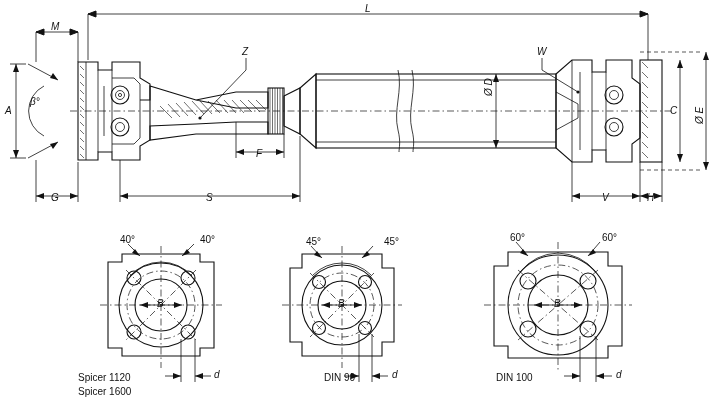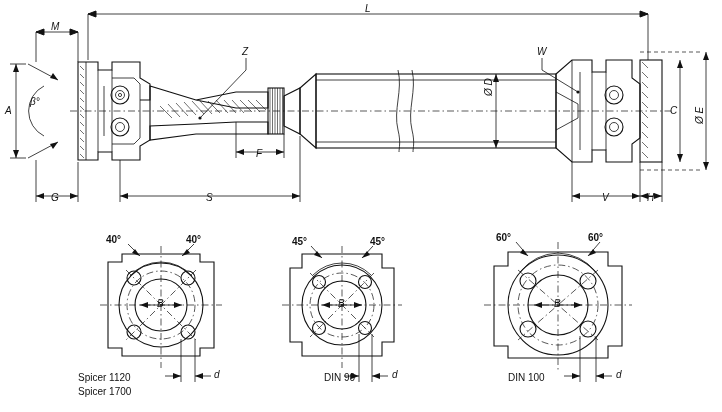--- a/index.html
+++ b/index.html
@@ -1,20 +1,20 @@
 <!DOCTYPE html>
 <html><head>
 <meta charset="utf-8">
 <style>
   html,body{margin:0;padding:0;background:#ffffff;}
   body{font-family:"Liberation Sans",sans-serif;}
   #root{position:relative;width:722px;height:412px;overflow:hidden;background:#fff;}
   .lbl{position:absolute;font-size:10px;color:#111;white-space:nowrap;}
   .lbl.it{font-style:italic;}
-  .lbl.b{font-weight:bold;}
+  .lbl.b{font-weight:normal;margin-left:14px;}
   svg{position:absolute;left:0;top:0;}
   .ln{stroke:#111;fill:none;}
   .thin{stroke-width:0.8;}
   .med{stroke-width:1.1;}
   .dash{stroke-dasharray:7 3 1.5 3;stroke-width:0.7;}
   .dash2{stroke-dasharray:4 3;stroke-width:0.7;}
   .hatch{fill:none;stroke:#111;stroke-width:0.6;}
 </style>
 </head>
 <body>
@@ -354,27 +354,27 @@
   <div class="lbl it" style="left:602px;top:192px;">V</div>
   <div class="lbl it" style="left:647px;top:192px;">H</div>
   <div class="lbl it" style="left:670px;top:105px;">C</div>
   <div class="lbl it" style="left:694px;top:124px;transform:rotate(-90deg);transform-origin:left top;">Ø E</div>
 
   <div class="lbl b" style="left:106px;top:234px;">40°</div>
   <div class="lbl b" style="left:186px;top:234px;">40°</div>
   <div class="lbl it" style="left:157px;top:298px;">B</div>
   <div class="lbl it" style="left:214px;top:369px;">d</div>
   <div class="lbl" style="left:78px;top:372px;">Spicer 1120</div>
-  <div class="lbl" style="left:78px;top:386px;">Spicer 1700</div>
+  <div class="lbl" style="left:78px;top:386px;">Spicer 1600</div>
 
   <div class="lbl b" style="left:292px;top:236px;">45°</div>
   <div class="lbl b" style="left:370px;top:236px;">45°</div>
   <div class="lbl it" style="left:338px;top:298px;">B</div>
   <div class="lbl it" style="left:392px;top:369px;">d</div>
   <div class="lbl" style="left:282px;top:372px;padding-left:42px;">DIN 90</div>
 
   <div class="lbl b" style="left:496px;top:232px;">60°</div>
   <div class="lbl b" style="left:588px;top:232px;">60°</div>
   <div class="lbl it" style="left:554px;top:298px;">B</div>
   <div class="lbl it" style="left:616px;top:369px;">d</div>
-  <div class="lbl" style="left:508px;top:372px;">DIN 100</div>
+  <div class="lbl" style="left:496px;top:372px;">DIN 100</div>
 
 </div>
 
 </body></html>

